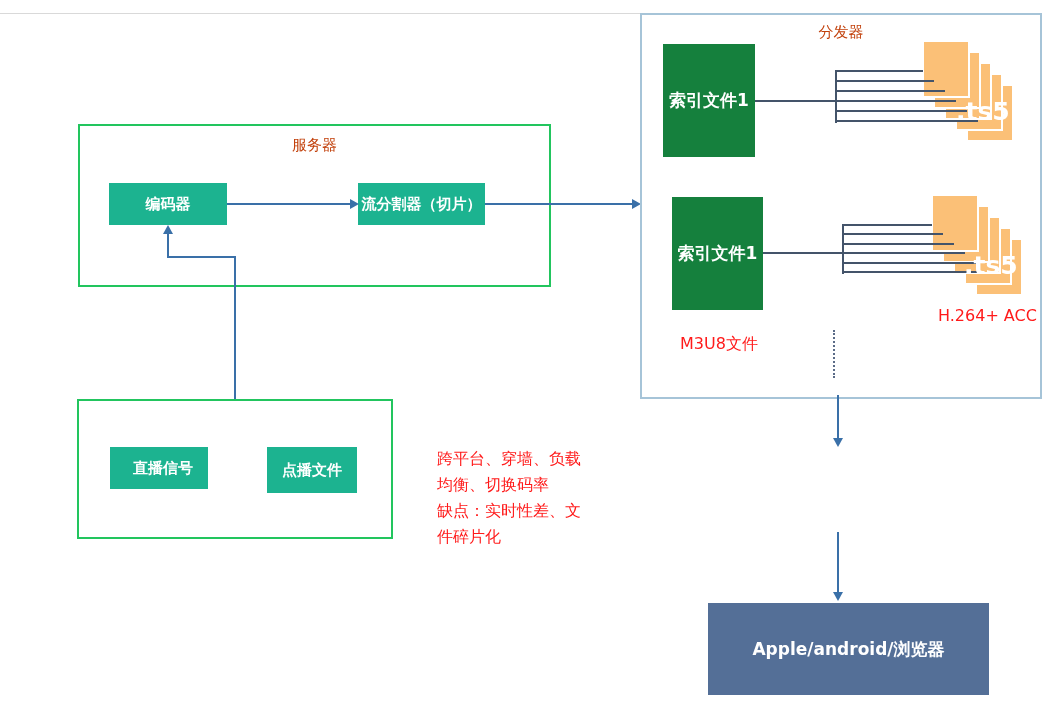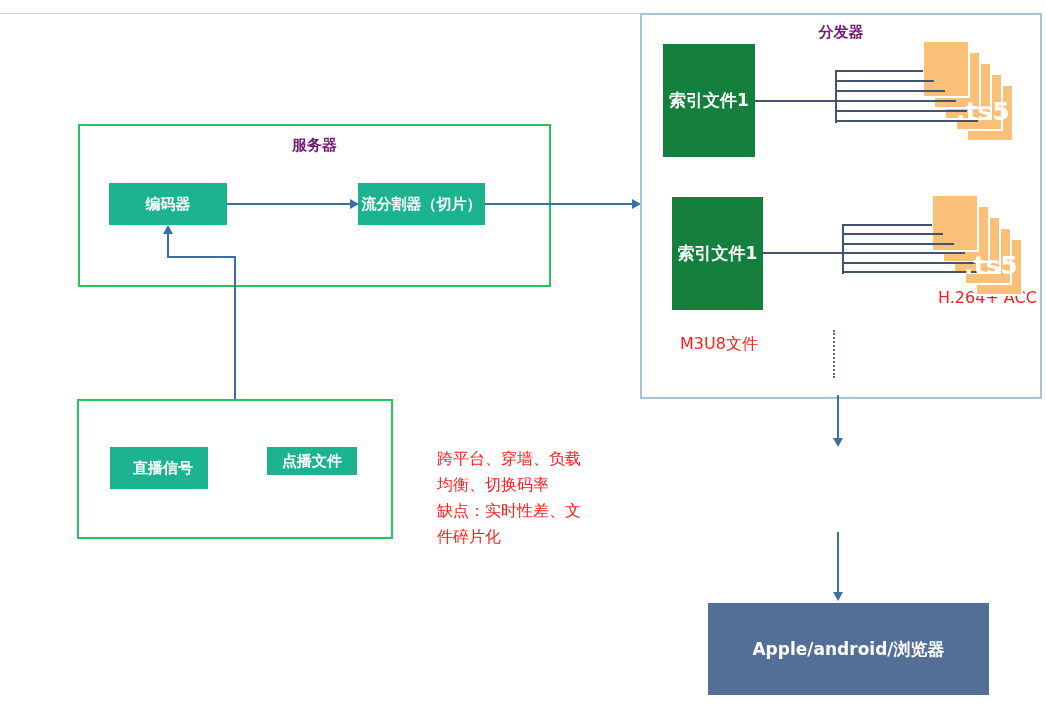--- a/index.html
+++ b/index.html
@@ -2,21 +2,21 @@
 <html><head>
 <meta charset="utf-8">
 <style>
   html,body{margin:0;padding:0;background:#fff;}
   body{font-family:"DejaVu Sans","Liberation Sans",sans-serif;}
   #canvas{position:relative;width:1046px;height:705px;background:#fff;overflow:hidden;}
   
   .group-box{position:absolute;background:#fff;}
   .teal-border{border:2px solid #22c55e;}
   .blue-border{border:2px solid #a6c4d8;}
-  .group-title{position:absolute;width:100%;text-align:center;font-size:15px;font-weight:bold;color:#701a75;}
+  .group-title{position:absolute;width:100%;text-align:center;font-size:15px;font-weight:normal;color:#c2410c;}
   
   .gnode{position:absolute;background:#1cb390;color:#fff;font-size:15px;font-weight:bold;
          display:flex;align-items:center;justify-content:center;}
   
   .onode{position:absolute;background:#15803d;color:#fff;font-size:17px;font-weight:bold;
          display:flex;align-items:center;justify-content:center;}
   
   .page{position:absolute;width:48px;height:58px;background:#fbc077;border:2px solid #fff;box-sizing:border-box;}
   .ts-label{position:absolute;z-index:30;color:#fff;font-size:25px;font-weight:bold;}
   
@@ -63,21 +63,21 @@
 
   <div class="arrow-up" style="left:163px;top:225px;"></div>
   <div class="vline arrowcol" style="left:167px;top:233px;height:25px;"></div>
   <div class="hline arrowcol" style="left:167px;top:256px;width:69px;"></div>
   <div class="vline arrowcol" style="left:234px;top:256px;height:143px;"></div>
 
   <div class="group-box teal-border" style="left:77px;top:399px;width:312px;height:136px;"></div>
   <div class="gnode" style="left:110px;top:447px;width:90px;height:42px;padding-left:8px;">
     <span>直播信号</span>
   </div>
-  <div class="gnode" style="left:267px;top:447px;width:90px;height:28px;align-items:center;">
+  <div class="gnode" style="left:267px;top:447px;width:90px;height:46px;align-items:center;">
     <span>点播文件</span>
   </div>
 
   <div class="red-note" style="left:437px;top:446px;width:180px;">
     <span style="display:block">跨平台、穿墙、负载</span>
     <span style="display:block">均衡、切换码率</span>
     <span style="display:block">缺点：实时性差、文</span>
     <span style="display:block">件碎片化</span>
   </div>
 
@@ -119,21 +119,21 @@
   <div class="hline fan" style="left:763px;top:252px;width:79px;"></div>
   <div class="vline fan" style="left:842px;top:224px;height:50px;"></div>
   <div class="hline fan" style="left:842px;top:224px;width:90px;"></div>
   <div class="hline fan" style="left:842px;top:233px;width:101px;"></div>
   <div class="hline fan" style="left:842px;top:243px;width:112px;"></div>
   <div class="hline fan" style="left:842px;top:252px;width:123px;"></div>
   <div class="hline fan" style="left:842px;top:262px;width:134px;"></div>
   <div class="hline fan" style="left:842px;top:271px;width:142px;"></div>
 
   <div class="red-label" style="left:680px;top:334px;">M3U8文件</div>
-  <div class="red-label" style="left:938px;top:288px;">H.264+ ACC</div>
+  <div class="red-label" style="left:938px;top:306px;">H.264+ ACC</div>
 
   <div class="dotted-v" style="left:833px;top:330px;height:48px;"></div>
 
   <div class="vline arrowcol" style="left:837px;top:395px;height:44px;"></div>
   <div class="arrow-down" style="left:833px;top:438px;"></div>
 
 
   <div class="vline arrowcol" style="left:837px;top:532px;height:61px;"></div>
   <div class="arrow-down" style="left:833px;top:592px;"></div>
 

